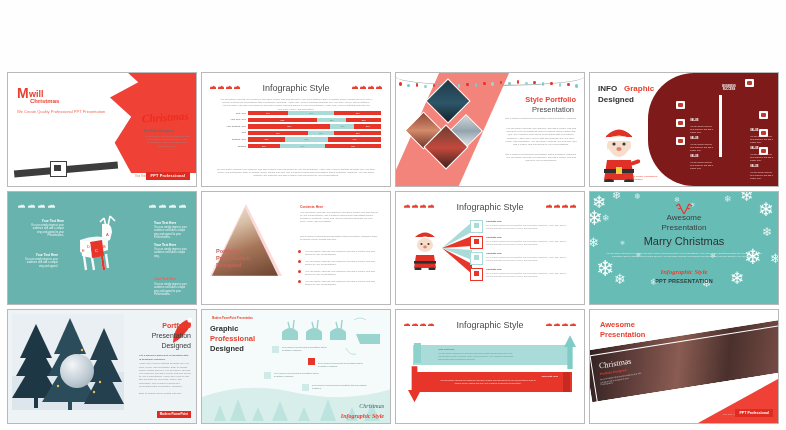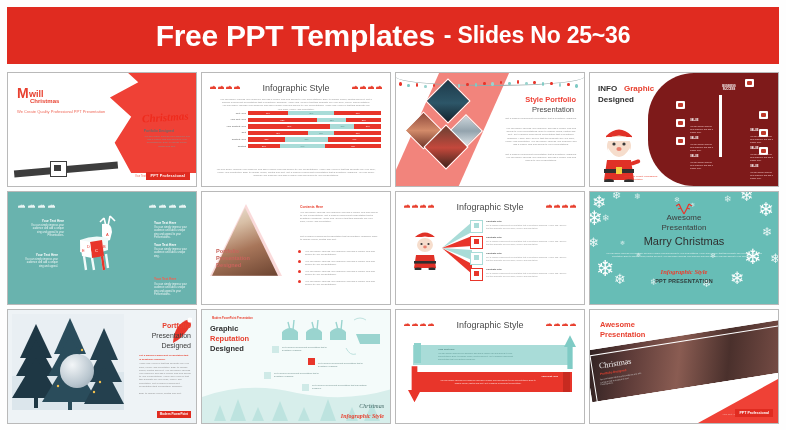--- a/index.html
+++ b/index.html
@@ -205,24 +205,20 @@
   .s12 .pf{position:absolute;left:10px;top:60px;color:#e8402f;font-size:3px;font-weight:bold;transform:rotate(-9deg);}
   .s12 .pr{position:absolute;left:10px;top:65px;color:#cfcfcf;font-size:2px;line-height:2.7px;transform:rotate(-9deg);}
   .s12 .bd{position:absolute;right:5px;bottom:6px;background:#e02b20;color:#fff;font-size:3.6px;font-weight:bold;padding:2px 4px;}
   .s12 .yy{position:absolute;right:40px;bottom:7px;color:#f0b2ac;font-size:2.4px;line-height:3.2px;text-align:right;}
 </style>
 </head>
 <body>
 
 <div class="page">
 
-  <div class="banner">
-    <span class="b-main">Free PPT Templates</span>
-    <span class="b-sub">- Slides No 25~36</span>
-  </div>
 
   <div class="grid">
 
     <div class="slide">
       <div class="inner s1">
         <div class="swoosh"></div>
         <div class="belt"></div>
         <div class="buckle"></div>
         <div class="m">M</div>
         <div class="erry">will</div>
@@ -699,21 +695,21 @@
             <path d="M54 18 Q62 10 70 18 L70 26 L54 26 Z"></path>
               <path d="M60 8 L62 16 M66 6 L65 16" stroke="#9ad4cf" stroke-width="1.4" fill="none"></path>
             <path d="M80 20 L104 20 L104 30 L84 30 Z"></path>
           </g>
           <g stroke="#bfe2df" stroke-width="1" fill="none">
             <path d="M70 34 Q74 42 80 40 M78 6 Q84 2 90 6"></path>
           </g>
         </svg>
         <div class="kicker">Modern PowerPoint Presentation</div>
         <div class="g1">Graphic</div>
-        <div class="g2">Reputation</div>
+        <div class="g2">Professional</div>
         <div class="g3">Designed</div>
 
         <div class="sq" style="left:70px;top:36px;"></div>
         <div class="it" style="left:80px;top:36px;width:52px;">Get a modern PowerPoint Presentation that is beautifully designed.</div>
         <div class="sqr" style="left:106px;top:48px;"></div>
         <div class="it" style="left:116px;top:52px;width:52px;">Get a modern PowerPoint Presentation that is beautifully designed.</div>
         <div class="sq" style="left:62px;top:62px;"></div>
         <div class="it" style="left:72px;top:62px;width:52px;">Get a modern PowerPoint Presentation that is beautifully designed.</div>
         <div class="sq" style="left:100px;top:74px;"></div>
         <div class="it" style="left:110px;top:74px;width:56px;">Get a modern PowerPoint Presentation that is beautifully designed.</div>

